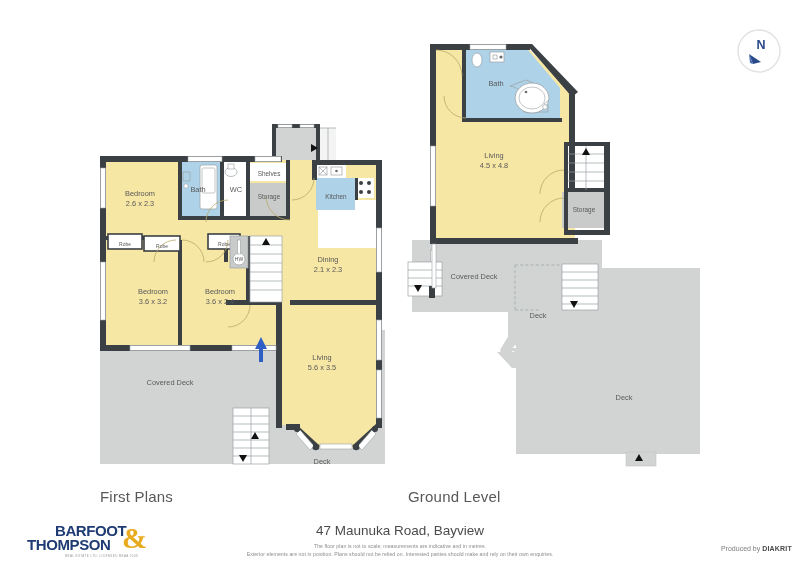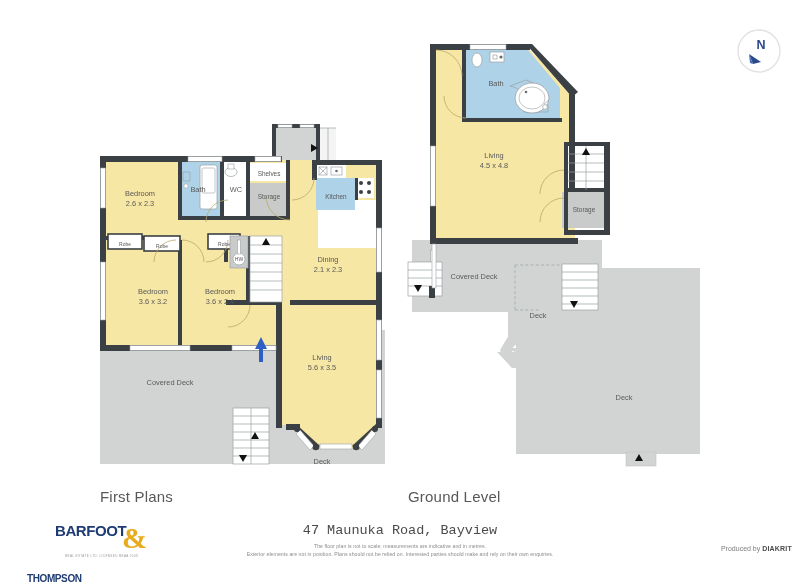--- a/index.html
+++ b/index.html
@@ -17,21 +17,21 @@
     font-size:15px;
     color:#58585a;
     letter-spacing:.2px;
     white-space:nowrap;
   }
   #first-level-title{left:100px;top:488px;}
   #ground-level-title{left:408px;top:488px;}
 
   #address{
     position:absolute;left:0;top:523px;width:800px;
-    text-align:center;font-size:13.5px;color:#4b4b4d;white-space:nowrap;font-family:Liberation Mono, monospace;
+    text-align:center;font-size:13.5px;color:#4b4b4d;white-space:nowrap;
   }
   .disclaimer{
     position:absolute;left:0;width:800px;text-align:center;
     font-size:5.2px;color:#8d8d90;letter-spacing:.05px;white-space:nowrap;
   }
   #disc1{top:543px;}
   #disc2{top:551px;}
 
   #produced{
     position:absolute;right:8px;top:545px;
@@ -40,21 +40,21 @@
   #produced b{color:#4b4b4d;font-weight:bold;letter-spacing:.2px;}
 
   
   #logo{position:absolute;left:27px;top:522px;width:120px;height:40px;}
   #logo .l1,#logo .l2{
     font-family:"Liberation Sans", sans-serif;
     font-weight:bold;color:#1f3b73;letter-spacing:-0.4px;
     position:absolute;left:0;
   }
   #logo .l1{top:0px;left:28px;font-size:15px;}
-  #logo .l2{top:14px;left:0px;font-size:10px;margin-top:37px;}
+  #logo .l2{top:14px;left:0px;font-size:15px;}
   #logo .amp{
     position:absolute;right:0px;top:1px;font-size:30px;line-height:30px;
     color:#e8ab1d;font-weight:bold;font-family:"Liberation Serif",serif;
   }
   #logo .tag{
     position:absolute;left:38px;top:32px;font-size:3px;color:#9a9a9a;
     letter-spacing:.4px;white-space:nowrap;
   }
 
   

